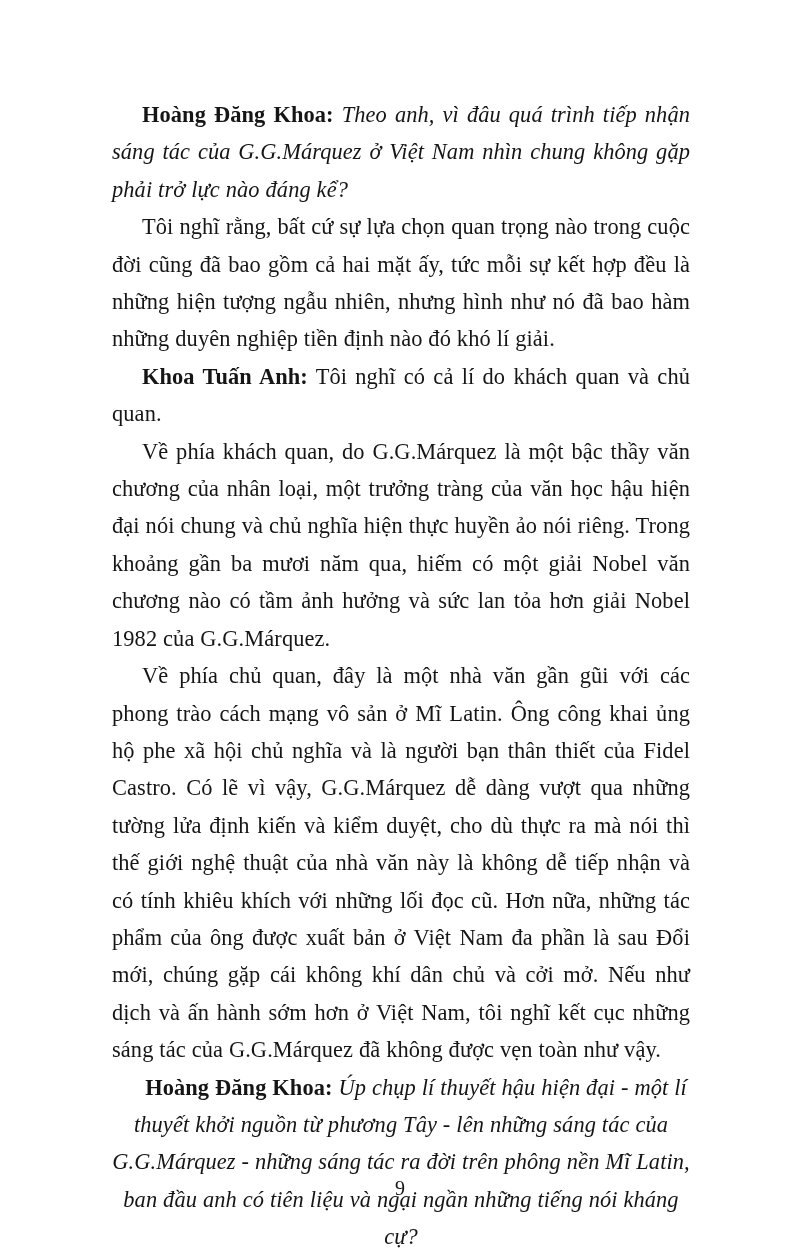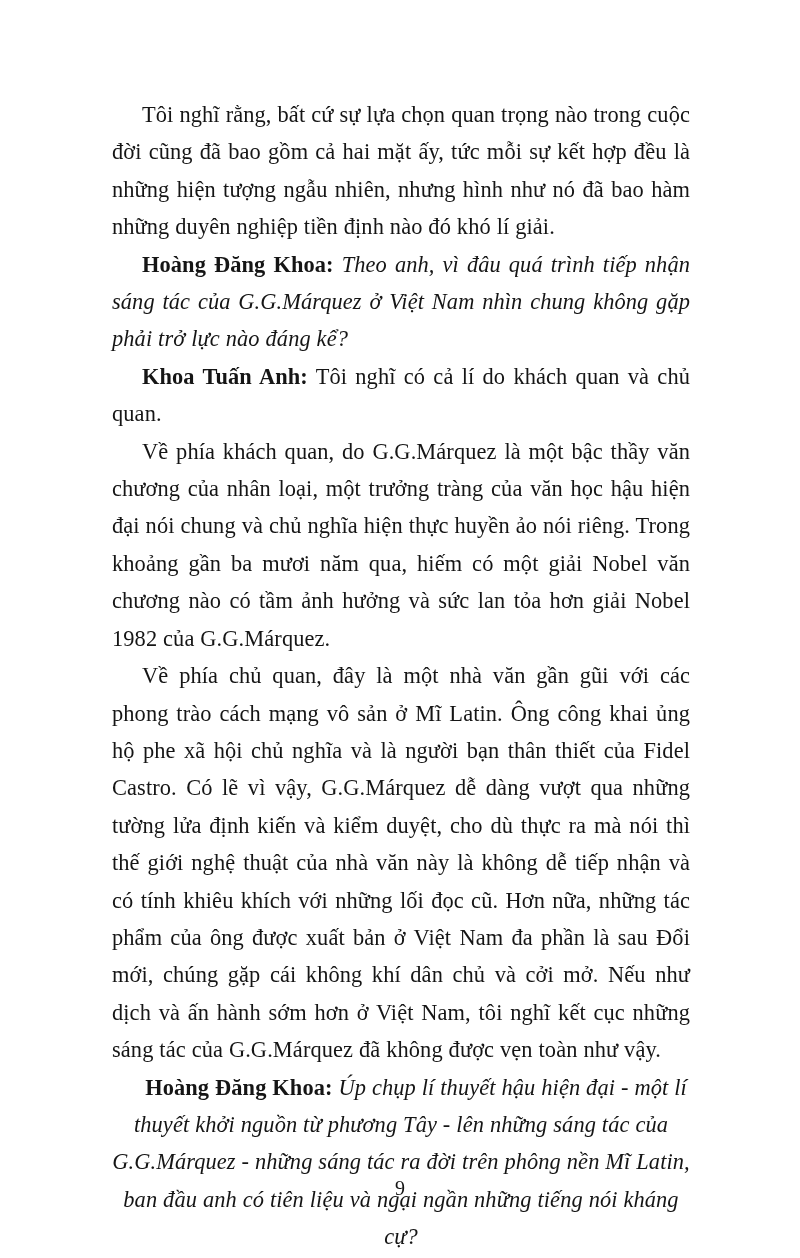--- a/index.html
+++ b/index.html
@@ -62,26 +62,26 @@
     font-family: "Liberation Serif", "DejaVu Serif", serif;
   }
 </style>
 </head>
 <body>
 
 <div class="page">
 
   <div class="text-block">
 
+    <p class="para q">
+      <span class="speaker">Hoàng Đăng Khoa:</span><span> Theo anh, vì đâu quá trình tiếp nhận sáng tác của G.G.Márquez ở Việt Nam nhìn chung không gặp phải trở lực nào đáng kể?</span>
+    </p>
+
     <p class="para">
       <span>Tôi nghĩ rằng, bất cứ sự lựa chọn quan trọng nào trong cuộc đời cũng đã bao gồm cả hai mặt ấy, tức mỗi sự kết hợp đều là những hiện tượng ngẫu nhiên, nhưng hình như nó đã bao hàm những duyên nghiệp tiền định nào đó khó lí giải.</span>
-    </p>
-
-    <p class="para q">
-      <span class="speaker">Hoàng Đăng Khoa:</span><span> Theo anh, vì đâu quá trình tiếp nhận sáng tác của G.G.Márquez ở Việt Nam nhìn chung không gặp phải trở lực nào đáng kể?</span>
     </p>
 
     <p class="para">
       <span class="speaker">Khoa Tuấn Anh:</span><span> Tôi nghĩ có cả lí do khách quan và chủ quan.</span>
     </p>
 
     <p class="para">
       <span>Về phía khách quan, do G.G.Márquez là một bậc thầy văn chương của nhân loại, một trưởng tràng của văn học hậu hiện đại nói chung và chủ nghĩa hiện thực huyền ảo nói riêng. Trong khoảng gần ba mươi năm qua, hiếm có một giải Nobel văn chương nào có tầm ảnh hưởng và sức lan tỏa hơn giải Nobel 1982 của G.G.Márquez.</span>
     </p>
 

